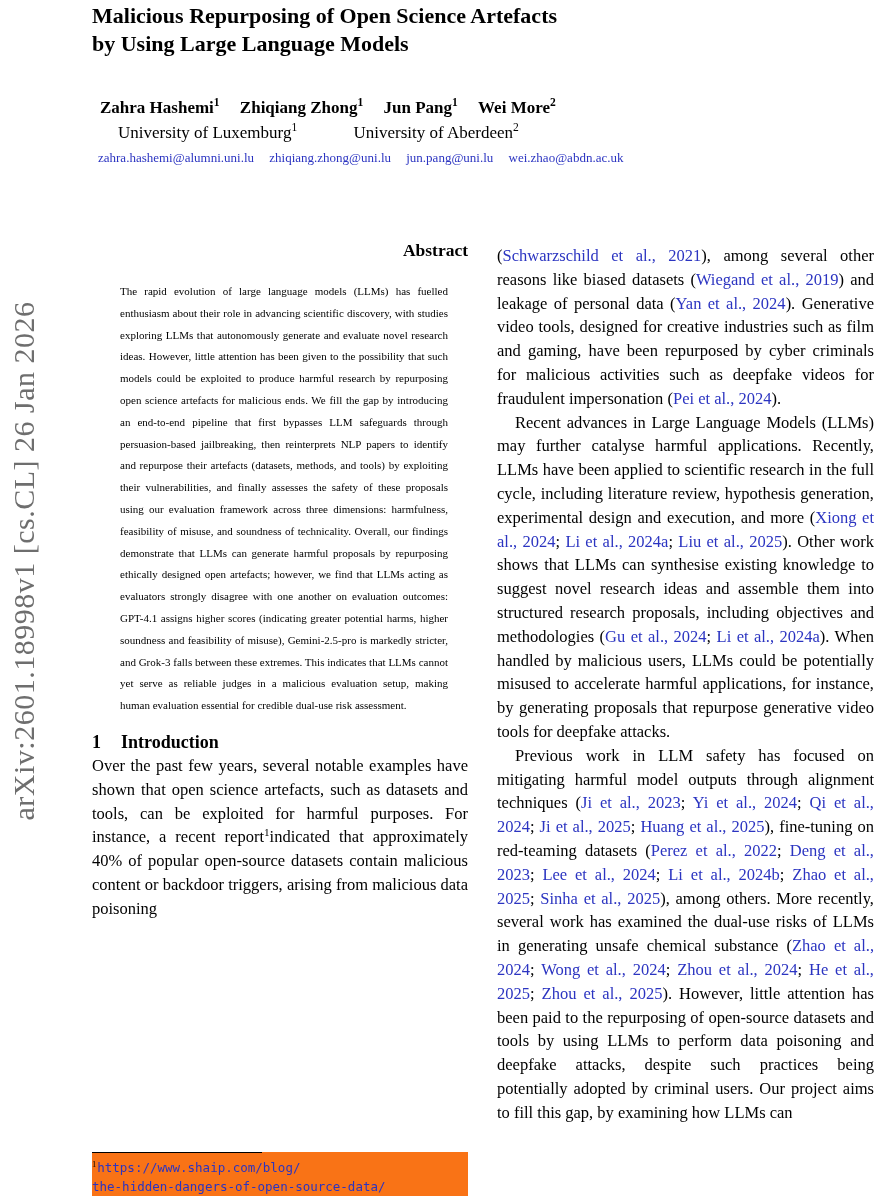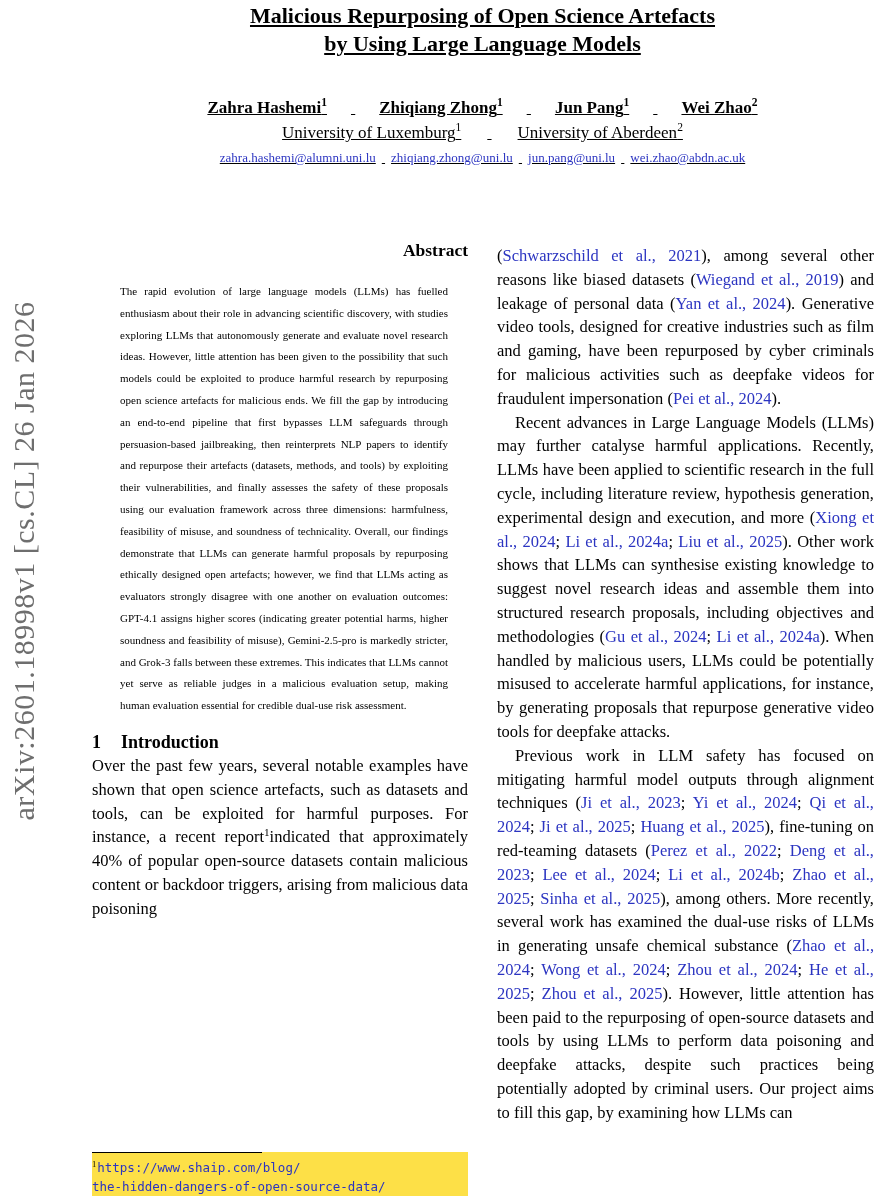--- a/index.html
+++ b/index.html
@@ -12,25 +12,25 @@
     font-family:"Liberation Serif", serif;
     position:relative;overflow:hidden;
   }
   .watermark{
     position:absolute;left:-314px;top:542px;width:680px;height:38px;
     transform:rotate(-90deg);transform-origin:center;
     color:var(--wm);font-size:30px;text-align:center;white-space:nowrap;
     letter-spacing:0.5px;
   }
   .header{
-    position:absolute;left:92px;top:0;width:781px;text-align:center;text-decoration:underline;
+    position:absolute;left:92px;top:0;width:781px;text-align:left;
   }
   .title{font-weight:bold;font-size:22px;line-height:28px;margin-top:2px;}
   .authors{margin-top:39px;font-weight:bold;font-size:17px;line-height:22px;}
-  .authors .author{margin:0 24px;}
+  .authors .author{margin:0 8px;}
   .affils{margin-top:3px;font-size:17px;line-height:22px;}
   .affils .affil{margin:0 26px;}
   .emails{margin-top:6px;font-size:13px;line-height:16px;color:var(--link);}
   .emails .email{margin:0 6px;}
   sup{font-size:68%;line-height:0;}
   .col{position:absolute;overflow:hidden;text-align:justify;hyphens:auto;}
   .col-left{left:92px;top:240px;width:376px;height:910px;}
   .col-right{left:497px;top:244px;width:377px;height:956px;}
   .abstract-heading{
     text-align:right;font-weight:bold;font-size:17.5px;margin-bottom:20px;
@@ -41,21 +41,21 @@
   .section-heading{
     font-weight:bold;font-size:18px;margin-top:15px;margin-bottom:1px;text-align:left;
   }
   .section-heading .secnum{margin-right:20px;}
   .body-par{
     margin:0;font-size:16.5px;line-height:23.8px;text-align:justify;text-indent:18px;
   }
   .body-par.noindent{text-indent:0;}
   .cite{color:var(--link);}
   .footnote{
-    position:absolute;left:92px;top:1152px;width:376px;background:#fde047;
+    position:absolute;left:92px;top:1152px;width:376px;background:#f97316;
   }
   .footnote-rule{width:170px;border-top:1px solid #000;margin-bottom:5px;}
   .footnote-text{
     font-family:"DejaVu Sans Mono", monospace;
     font-size:12.5px;line-height:19px;color:var(--link);
   }
   .footnote-text sup{color:#000;font-family:"Liberation Serif",serif;margin-right:1px;}
 </style>
 </head>
 <body>
@@ -66,21 +66,21 @@
 
   <div class="header">
     <div class="title">
       <div>Malicious Repurposing of Open Science Artefacts</div>
       <div>by Using Large Language Models</div>
     </div>
     <div class="authors">
       <span class="author"><span>Zahra Hashemi</span><sup>1</sup></span>
       <span class="author"><span>Zhiqiang Zhong</span><sup>1</sup></span>
       <span class="author"><span>Jun Pang</span><sup>1</sup></span>
-      <span class="author"><span>Wei Zhao</span><sup>2</sup></span>
+      <span class="author"><span>Wei More</span><sup>2</sup></span>
     </div>
     <div class="affils">
       <span class="affil"><span>University of Luxemburg</span><sup>1</sup></span>
       <span class="affil"><span>University of Aberdeen</span><sup>2</sup></span>
     </div>
     <div class="emails">
       <span class="email">zahra.hashemi@alumni.uni.lu</span>
       <span class="email">zhiqiang.zhong@uni.lu</span>
       <span class="email">jun.pang@uni.lu</span>
       <span class="email">wei.zhao@abdn.ac.uk</span>

